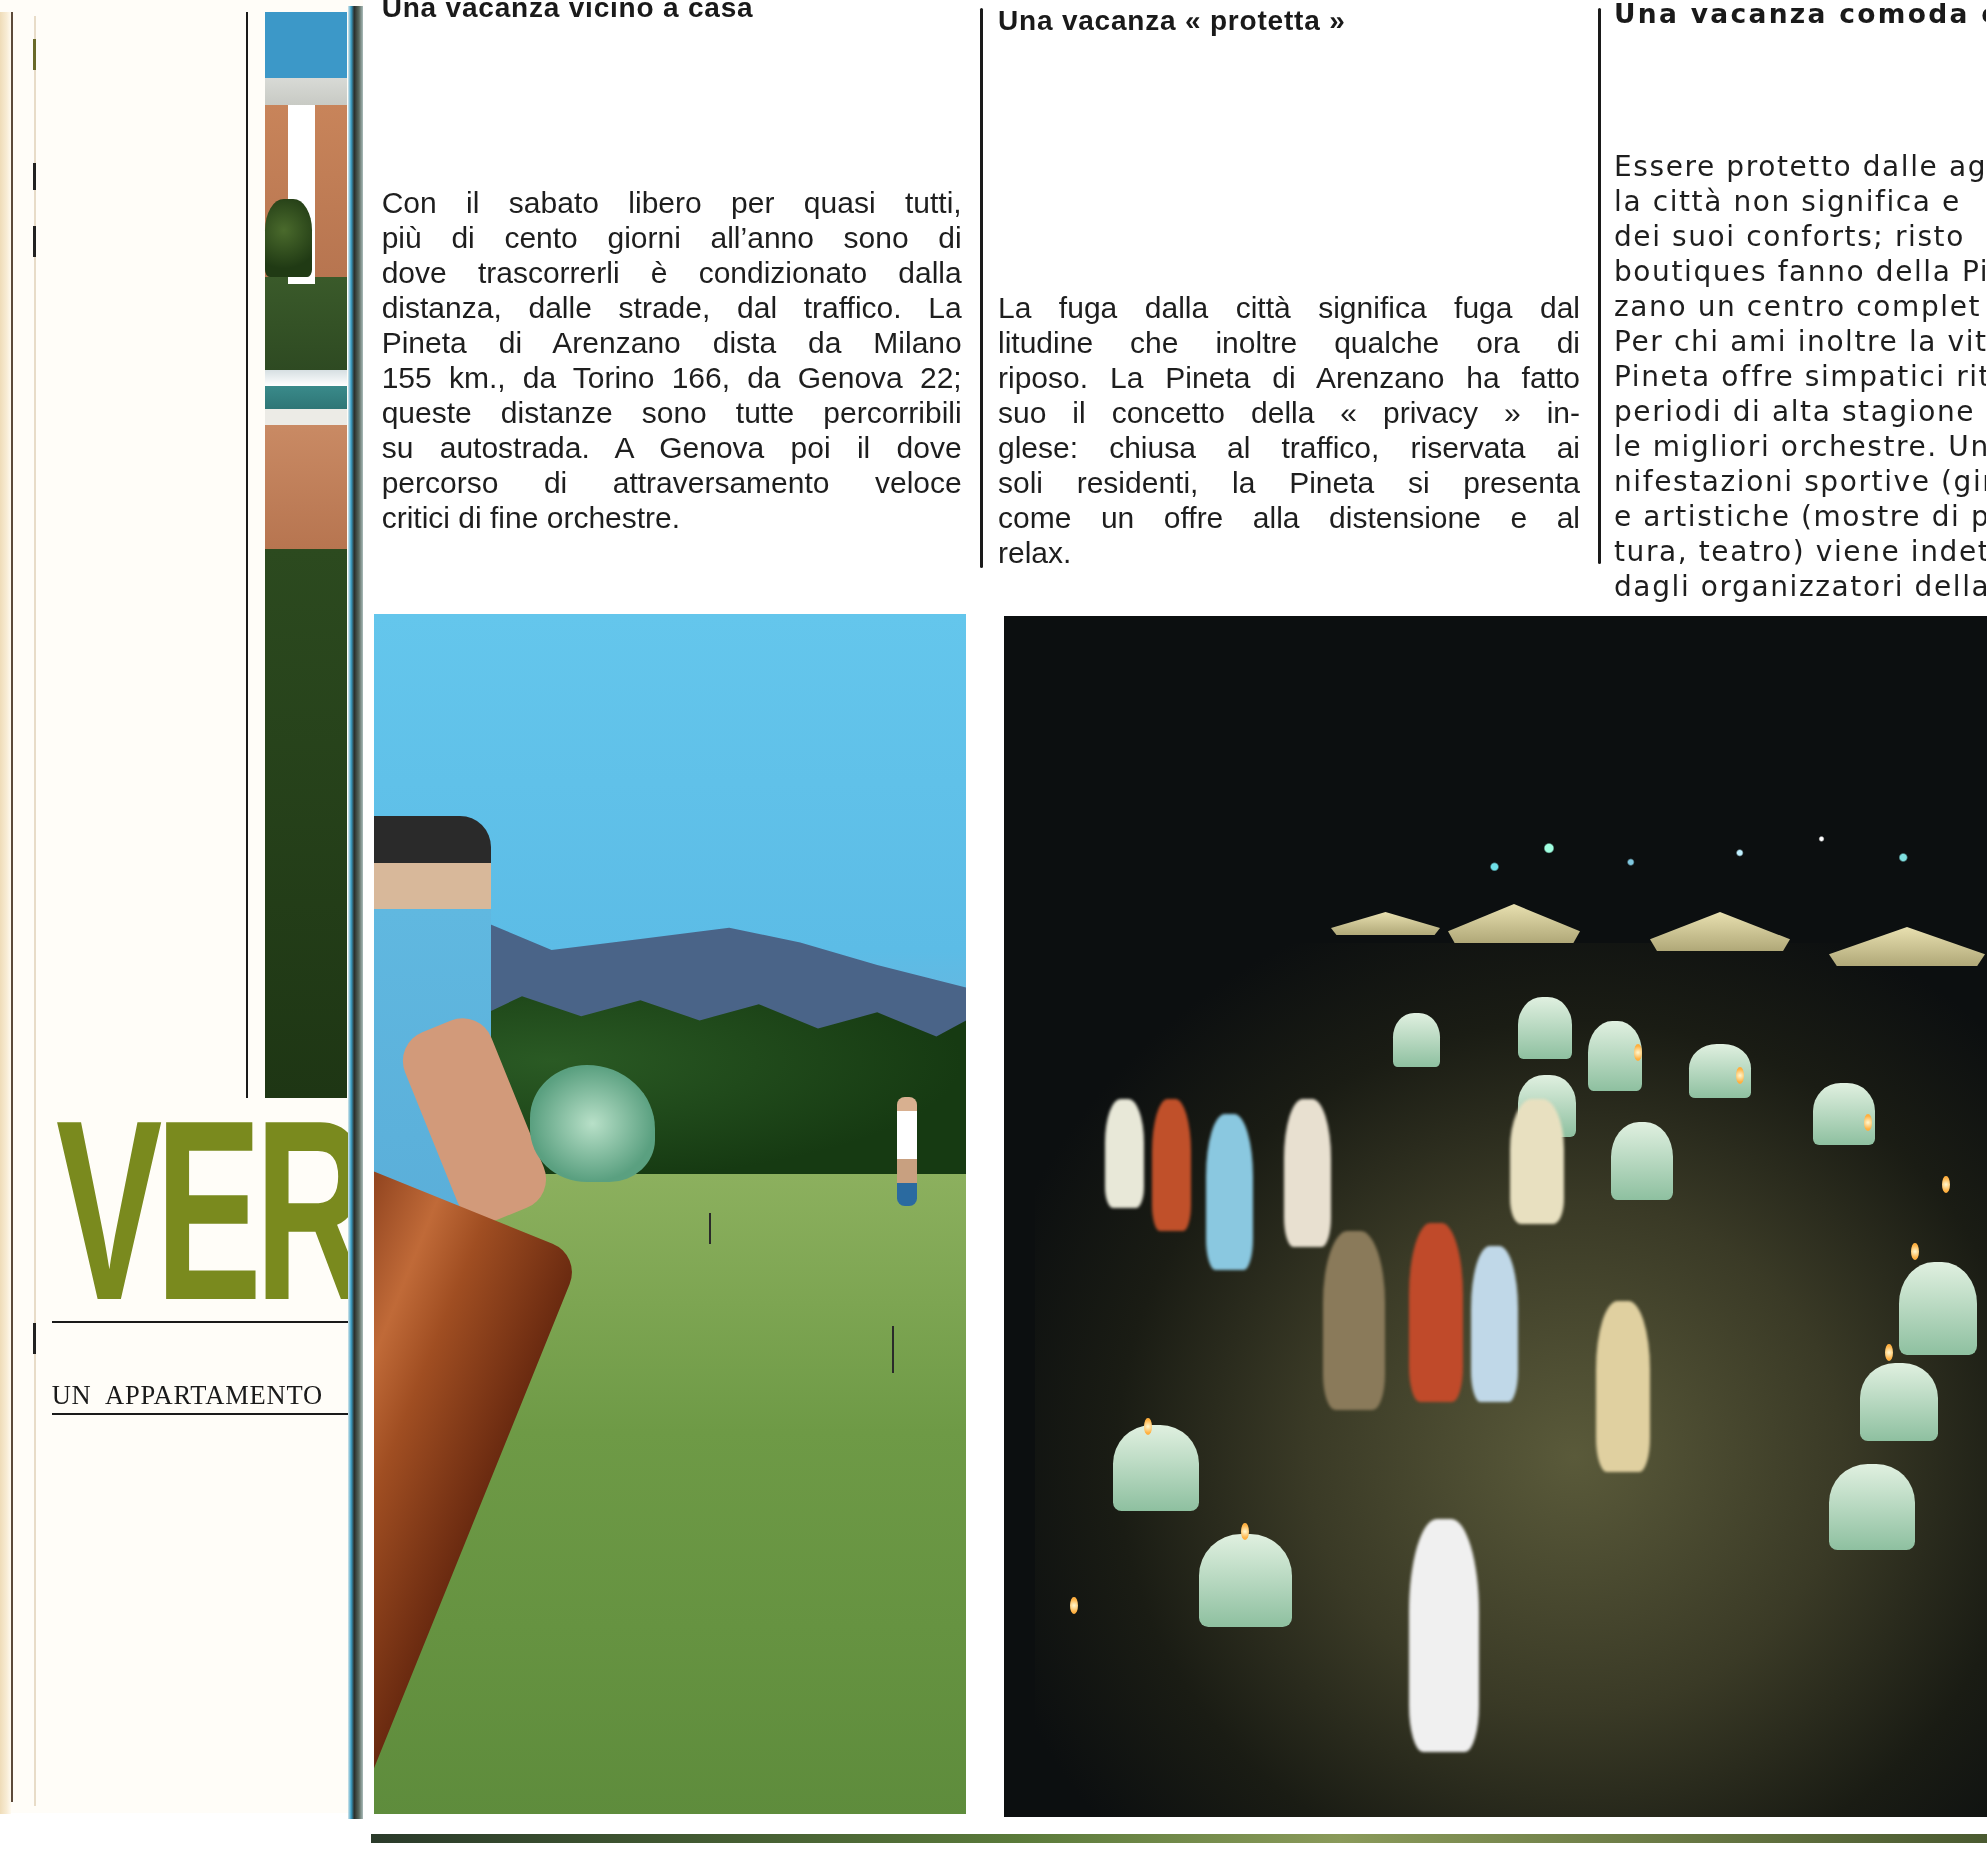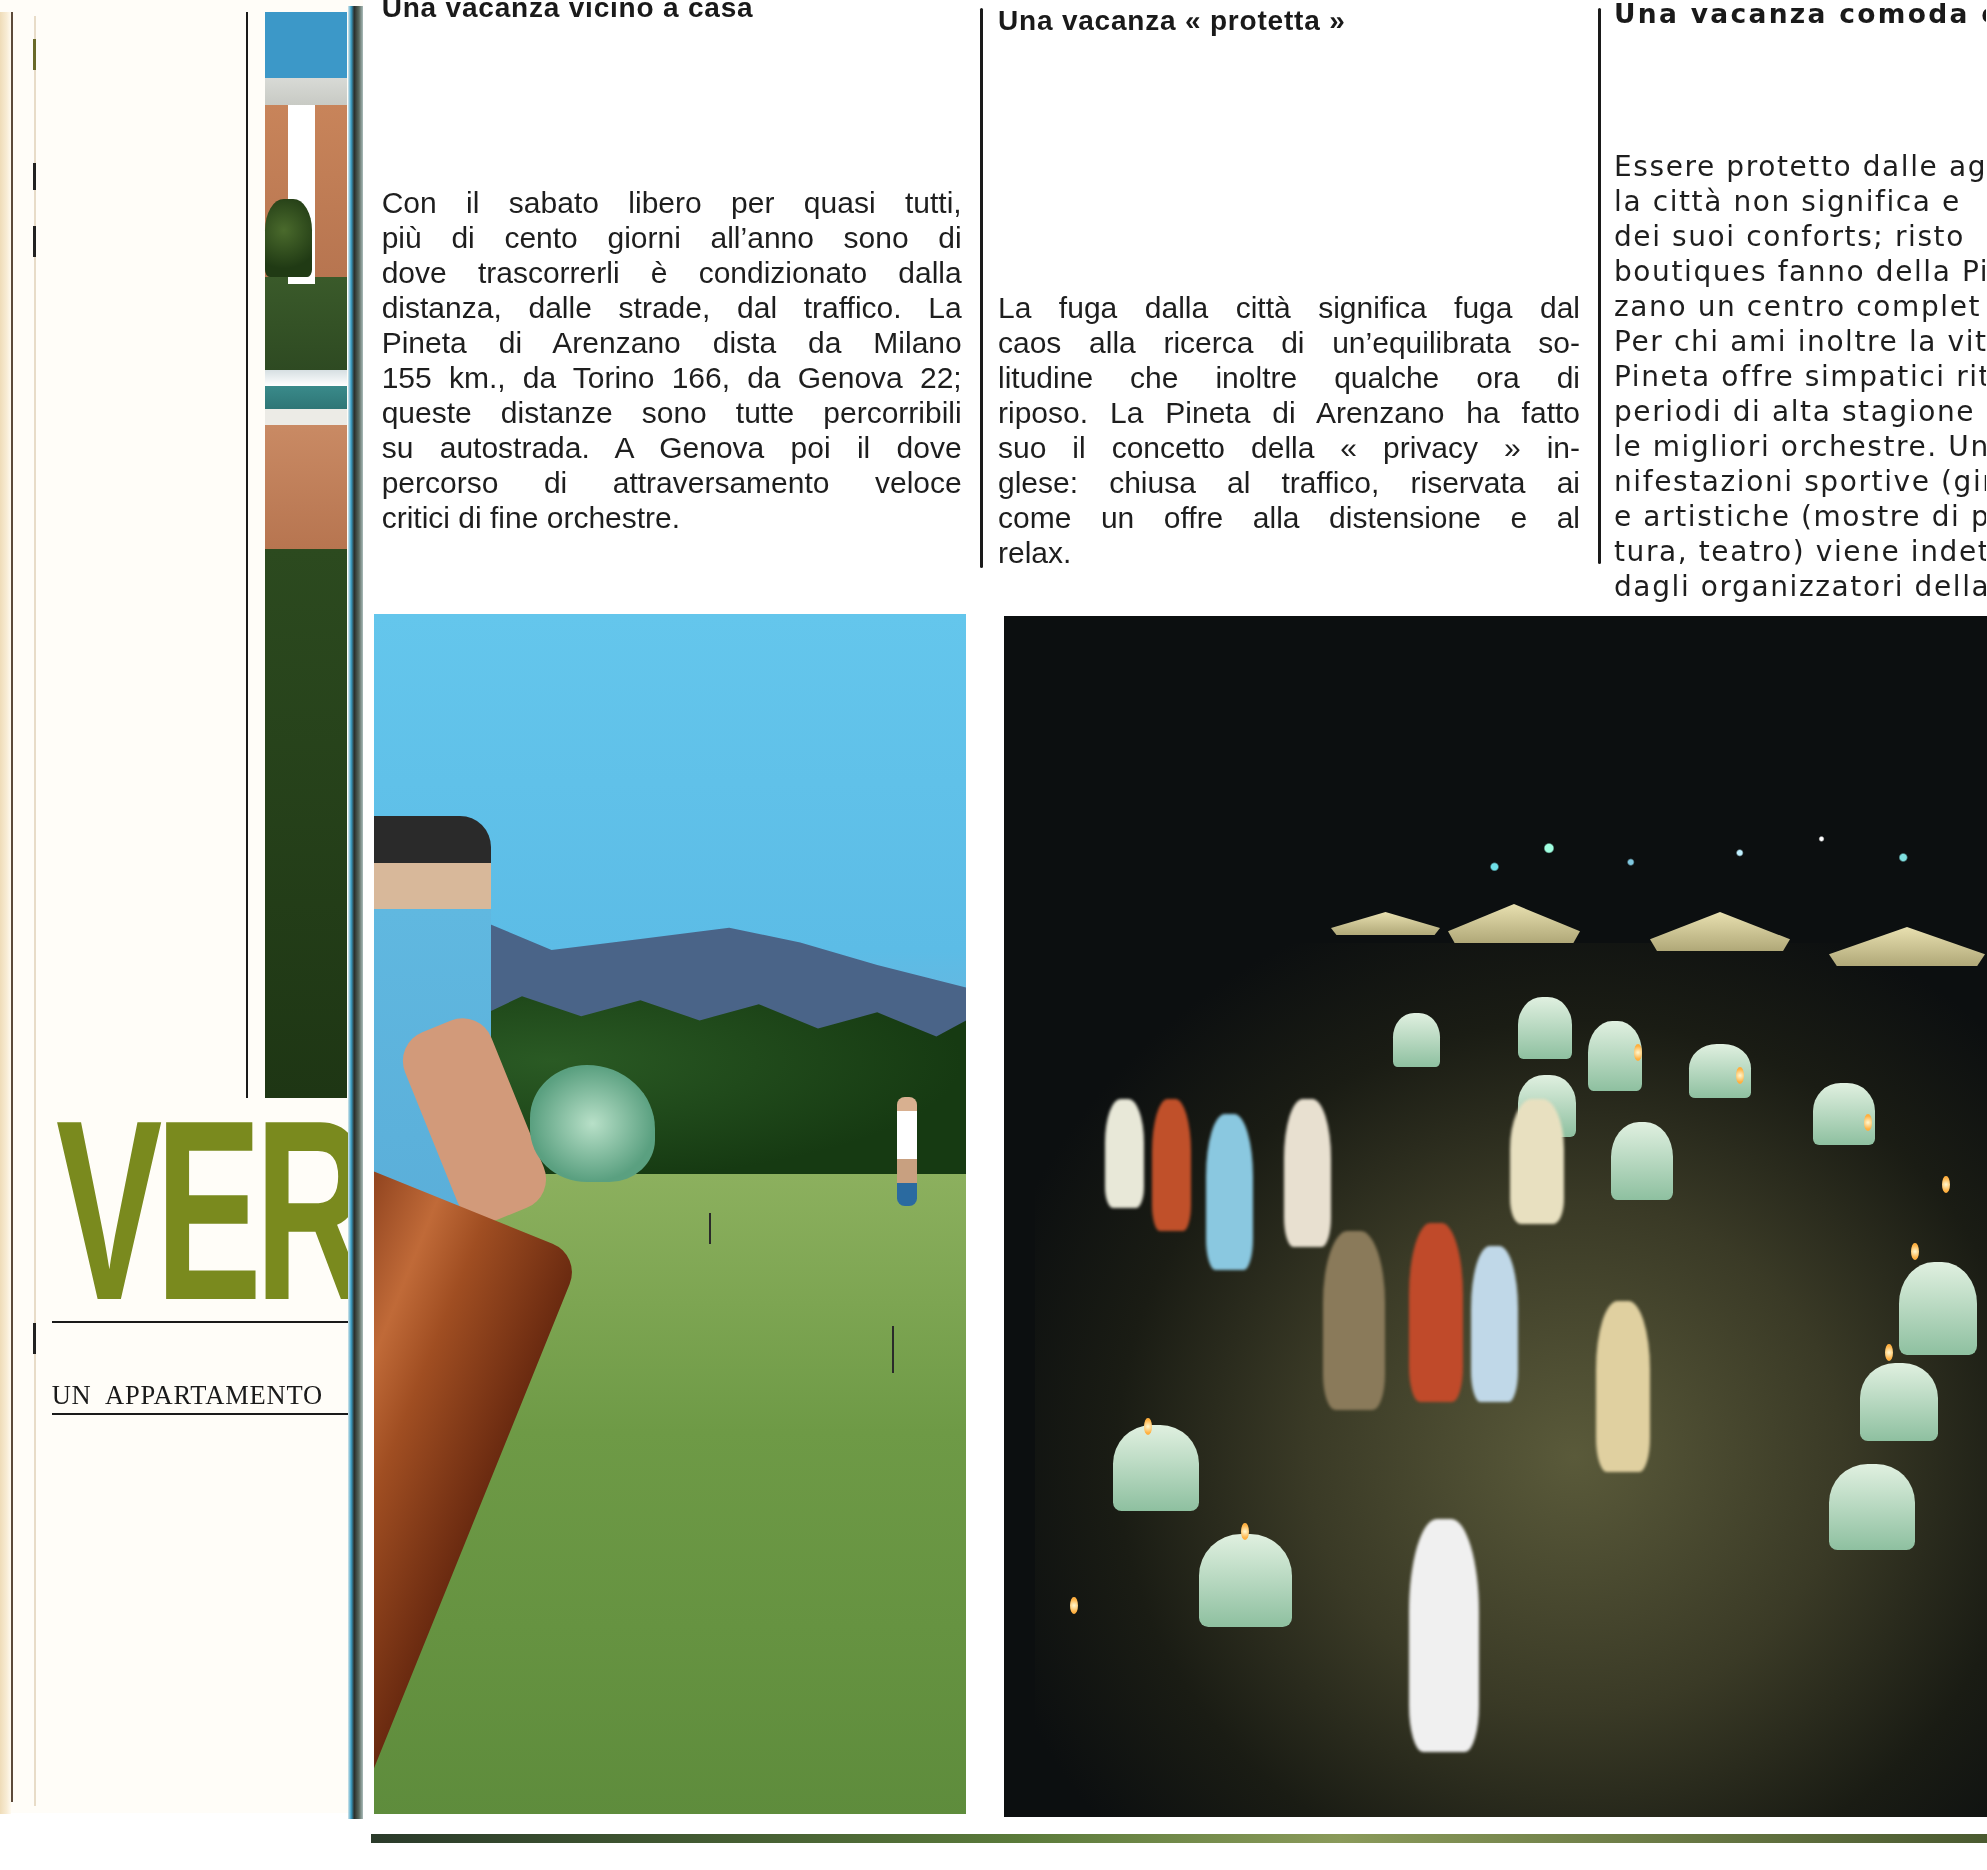--- a/index.html
+++ b/index.html
@@ -223,25 +223,25 @@
       <span class="line last">critici di fine orchestre.</span>
     </div>
   </div>
 
   <div class="col-rule" style="left:617px;height:560px"></div>
 
   <div class="column col2">
     <div class="col-heading">Una  vacanza  « protetta »</div>
     <div class="col-body">
       <span class="line">La fuga dalla città significa fuga dal</span>
-      <span class="line">caos alla ricerca di un’equilibrata so-</span>
       <span class="line">litudine che inoltre qualche ora di</span>
       <span class="line">riposo. La Pineta di Arenzano ha fatto</span>
       <span class="line">suo il concetto della « privacy » in-</span>
       <span class="line">glese: chiusa al traffico, riservata ai</span>
+      <span class="line">soli residenti, la Pineta si presenta</span>
       <span class="line">come un offre alla distensione e al</span>
       <span class="line last">relax.</span>
     </div>
   </div>
 
   <div class="col-rule" style="left:1235px;height:556px"></div>
 
   <div class="column col3" style="height:607px">
     <div class="col-heading">Una  vacanza  comoda  e</div>
     <div class="col-body">

